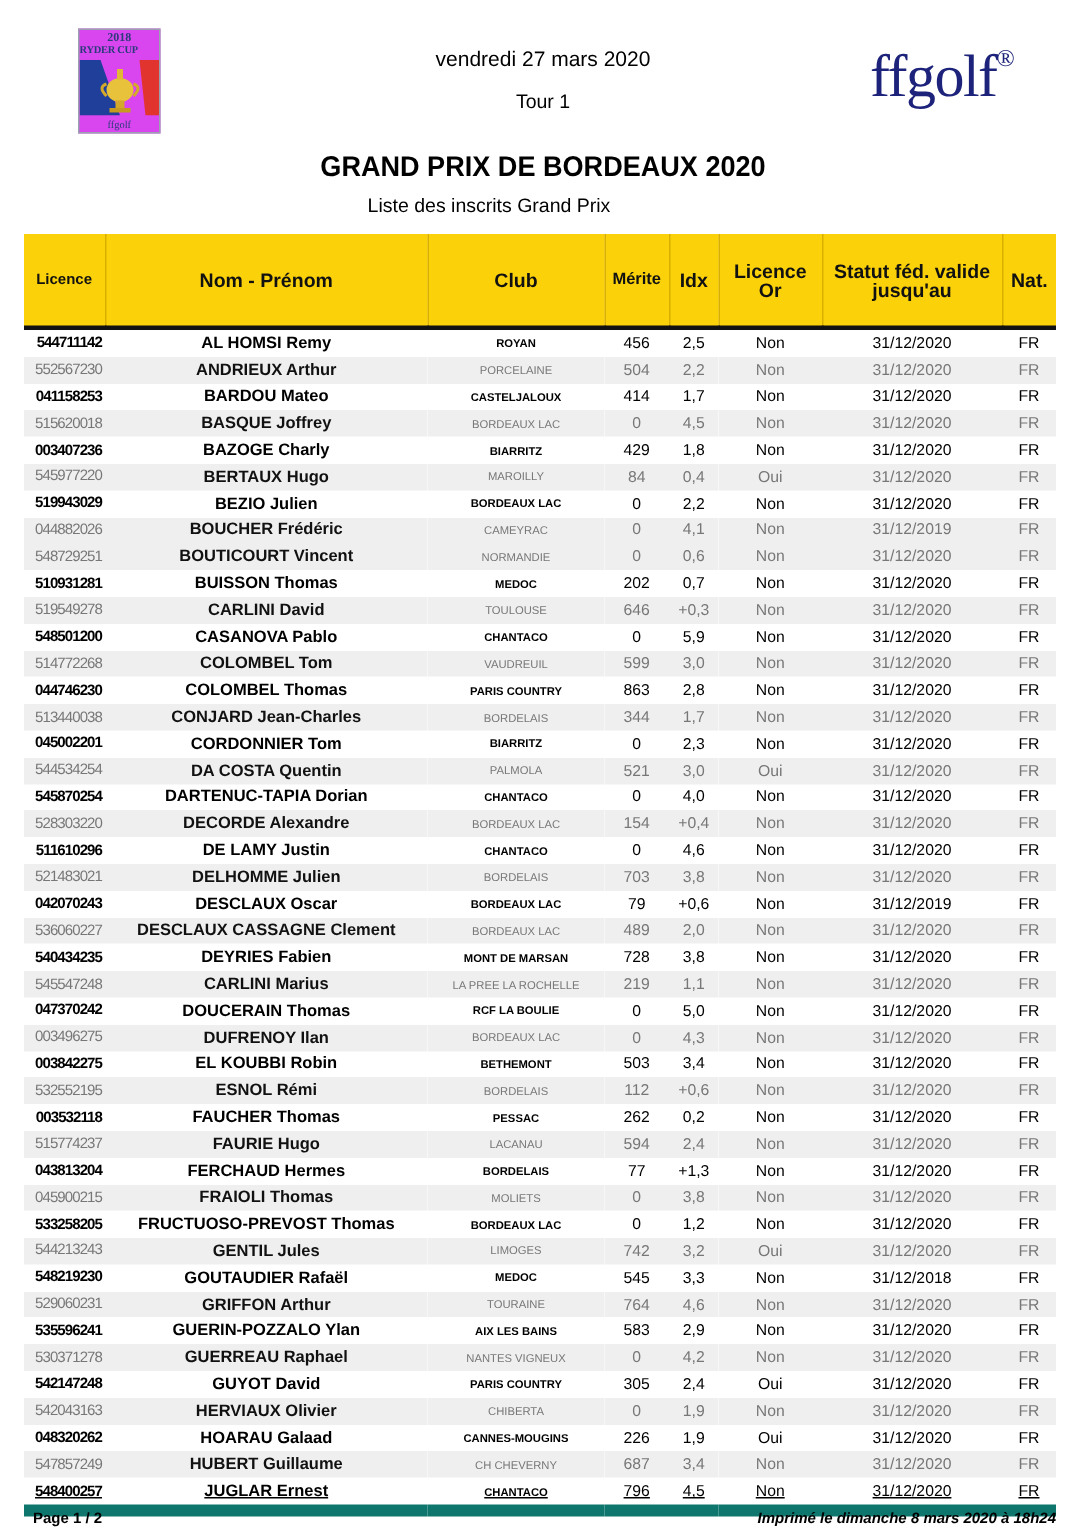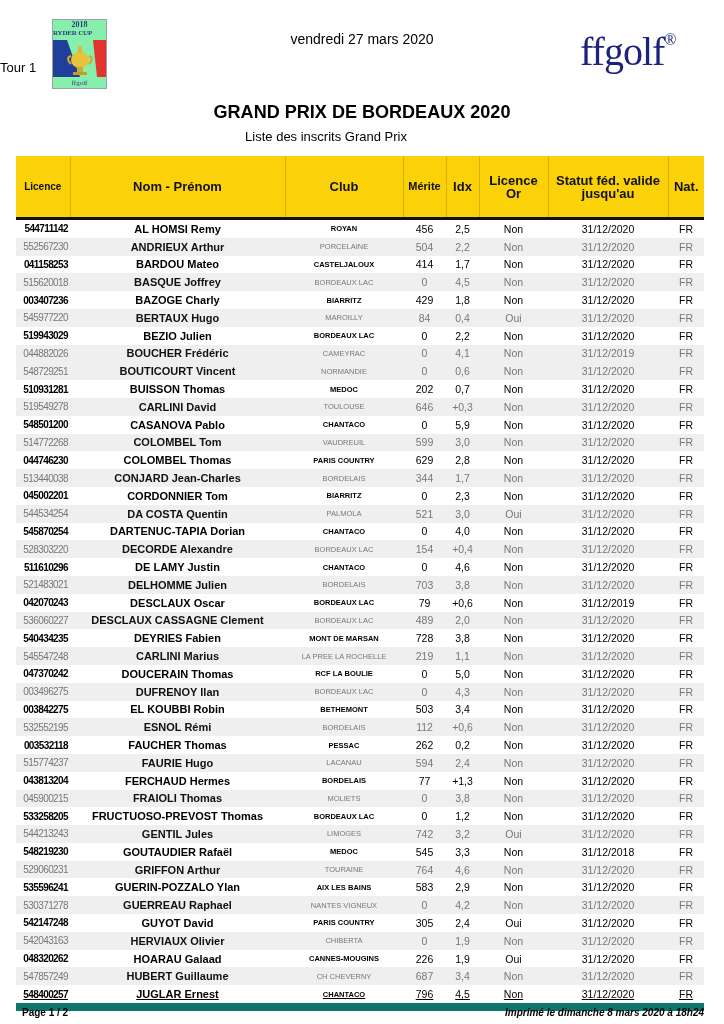--- a/index.html
+++ b/index.html
@@ -1,23 +1,23 @@
 <!DOCTYPE html>
 <html><head>
 <meta charset="utf-8">
 <style>
   html, body { margin:0; padding:0; background:#ffffff; }
   body { width:724px; height:1024px; position:relative; overflow:hidden; font-family:"Liberation Sans", sans-serif; color:#000; }
-  .logo-ryder { position:absolute; left:52px; top:19px; width:55px; height:70px; border:1px solid #9aa0b0; box-sizing:border-box; background:#86efac; overflow:hidden; }
+  .logo-ryder { position:absolute; left:52px; top:19px; width:55px; height:70px; border:1px solid #9aa0b0; box-sizing:border-box; background:#d946ef; overflow:hidden; }
   .logo-ryder .yr { position:absolute; left:0; right:0; top:1px; text-align:center; font-family:"Liberation Serif", serif; font-size:8px; font-weight:bold; color:#2a3a7a; line-height:8px; }
   .logo-ryder .rc { position:absolute; left:0; right:0; top:9px; text-align:left; font-family:"Liberation Serif", serif; font-size:7px; font-weight:bold; color:#2a3a7a; line-height:8px; letter-spacing:-0.2px; }
   .logo-ryder .flag { position:absolute; left:0; right:0; top:20px; height:37px; }
   .logo-ryder .ff { position:absolute; left:0; right:0; bottom:1px; text-align:center; font-family:"Liberation Serif", serif; font-size:7px; color:#2a3a7a; }
   .hdr-date { position:absolute; left:0; width:724px; top:31px; text-align:center; font-size:14px; }
-  .hdr-tour { position:absolute; left:0; width:724px; top:60px; font-size:13px; }
+  .hdr-tour { position:absolute; left:0; width:724px; top:60px; text-align:center; font-size:13px; }
   .logo-ffgolf { position:absolute; left:580px; top:22px; font-family:"Liberation Serif", serif; font-size:40px; color:#1d237a; letter-spacing:-1px; line-height:48px; }
   .logo-ffgolf sup { font-size:16px; position:relative; top:-6px; }
   .title { position:absolute; left:0; width:724px; top:101px; text-align:center; font-size:19px; font-weight:bold; transform:scaleX(0.95); }
   .subtitle { position:absolute; left:0; width:652px; top:129px; text-align:center; font-size:13px; }
   table.list { position:absolute; left:16px; top:156px; width:688px; border-collapse:collapse; table-layout:fixed; }
   table.list th { background:#fbd10a; font-weight:bold; font-size:12px; color:#111; border-left:1px solid #d9b000; height:37px; padding:12px 2px; line-height:13px; }
   table.list th:first-child { border-left:none; font-size:10px; }
   table.list thead tr { border-bottom:3px solid #111; }
   table.list td { height:17.8px; padding:0 2px; font-size:10.5px; text-align:center; white-space:nowrap; overflow:hidden; }
   table.list td.lic { text-align:right; padding-left:4px; font-size:10px; letter-spacing:-0.6px; }
@@ -209,21 +209,21 @@
         <td class="merite">599</td>
         <td class="idx">3,0</td>
         <td class="lor">Non</td>
         <td class="stat">31/12/2020</td>
         <td class="nat">FR</td>
       </tr>
       <tr class="odd">
         <td class="lic">044746230</td>
         <td class="name">COLOMBEL Thomas</td>
         <td class="club">PARIS COUNTRY</td>
-        <td class="merite">629</td>
+        <td class="merite">863</td>
         <td class="idx">2,8</td>
         <td class="lor">Non</td>
         <td class="stat">31/12/2020</td>
         <td class="nat">FR</td>
       </tr>
       <tr class="even">
         <td class="lic">513440038</td>
         <td class="name">CONJARD Jean-Charles</td>
         <td class="club">BORDELAIS</td>
         <td class="merite">344</td>

